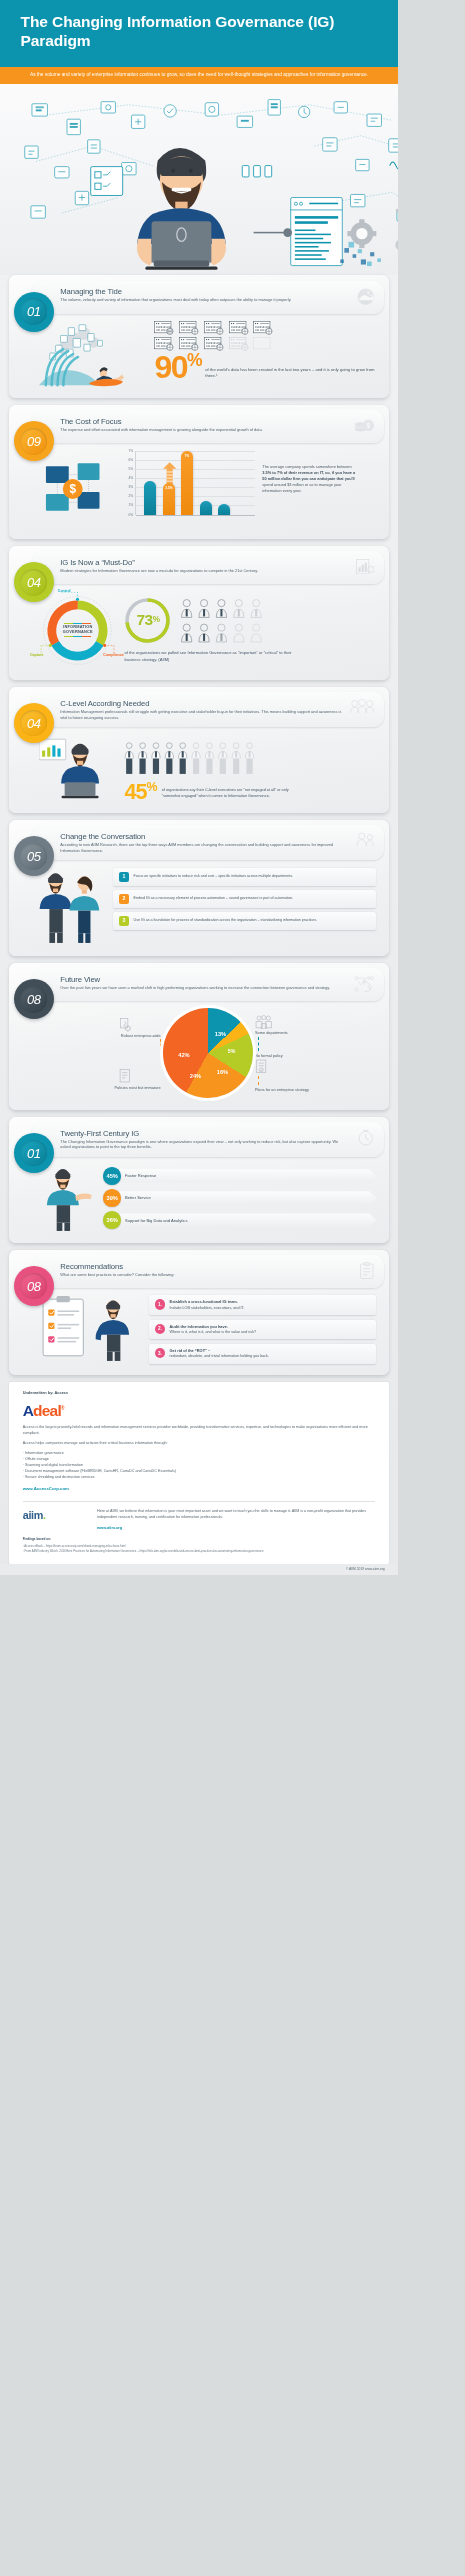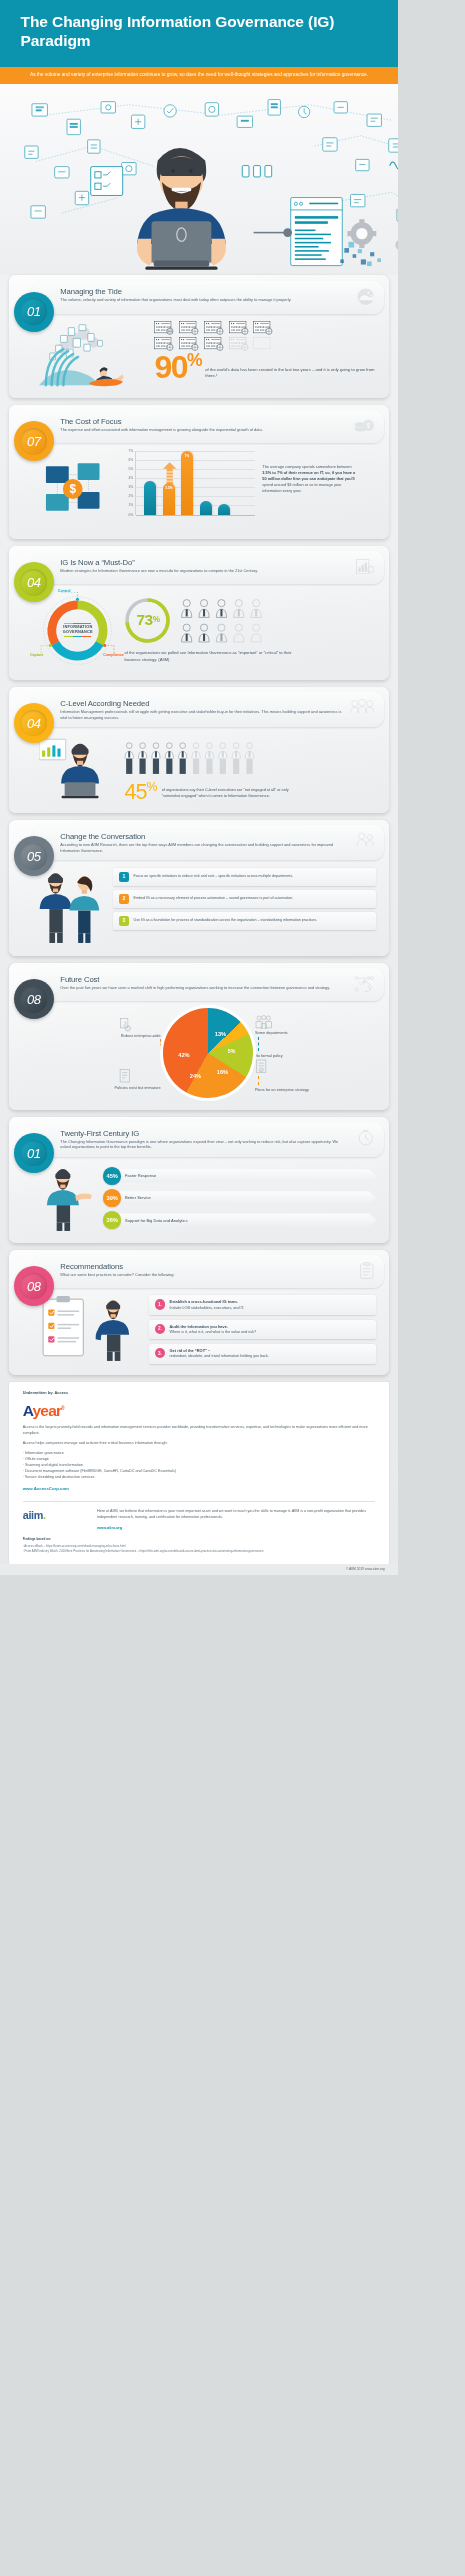--- a/index.html
+++ b/index.html
@@ -79,21 +79,21 @@
   .igcenter { position:absolute; inset:17.5px; display:flex; flex-direction:column; align-items:center; justify-content:center; text-align:center; }
   .igcenter .t { font-size:3.9px; font-weight:bold; letter-spacing:0.2px; color:#3d4f5c; line-height:1.25; }
   .minibar { display:flex; width:27px; height:1.5px; margin:1px 0; }
   .s3right { flex:1; }
   .pct73 { position:relative; width:47px; height:47px; }
   .pct73 .v { position:absolute; inset:0; display:flex; align-items:center; justify-content:center; font-size:15.5px; font-weight:bold; color:#a5c32b; letter-spacing:-0.5px; }
   .pct73 .v sup { font-size:8.2px; vertical-align:super; line-height:0; }
 
   
   .s4row { display:flex; gap:8.2px; align-items:flex-end; }
-  .pct45 { font-size:21.6px; font-weight:normal; color:#fbb316; letter-spacing:-1px; line-height:.9; }
+  .pct45 { font-size:21.6px; font-weight:bold; color:#fbb316; letter-spacing:-1px; line-height:.9; }
   .pct45 sup { font-size:12.4px; vertical-align:super; line-height:0; }
 
   
   .s5row { display:flex; gap:7.2px; }
   .s5items { flex:1; display:flex; flex-direction:column; gap:3.6px; }
   .s5item {
     display:flex; align-items:center; gap:4.6px;
     background:linear-gradient(180deg,#fcfcfd,#eef0f1);
     border-radius:2.6px; padding:4.1px 5.2px;
     box-shadow:0 0.5px 1.5px rgba(90,100,110,.2);
@@ -508,21 +508,21 @@
         </div>
       </div>
     </div>
   </div>
 
   <div class="sect">
     <div class="card">
       <div class="band">
         <div class="numwrap">
           <div class="ring outer" style="background:#f7a41d"></div>
-          <div class="ring inner" style="background:linear-gradient(145deg,#fdb833,#ef8f0c)">07</div>
+          <div class="ring inner" style="background:linear-gradient(145deg,#fdb833,#ef8f0c)">09</div>
         </div>
         <h2>The Cost of Focus</h2>
         <p>The expense and effort associated with information management is growing alongside the exponential growth of data.</p>
         <span class="hdricon">
           <svg width="20.6" height="15.5" viewBox="0 0 40 30">
               <ellipse cx="13" cy="22" rx="12" ry="4" fill="#aeb6bc"></ellipse>
               <ellipse cx="13" cy="17" rx="12" ry="4" fill="#c2c8cd"></ellipse>
               <ellipse cx="13" cy="12" rx="12" ry="4" fill="#aeb6bc"></ellipse>
               <circle cx="28" cy="14" r="11" fill="#b6bdc3"></circle>
               <text x="28" y="19" font-size="13" fill="#fff" text-anchor="middle" font-family="sans-serif" font-weight="bold">$</text>
@@ -926,21 +926,21 @@
     </div>
   </div>
 
   <div class="sect">
     <div class="card">
       <div class="band">
         <div class="numwrap">
           <div class="ring outer" style="background:#414e57"></div>
           <div class="ring inner" style="background:linear-gradient(145deg,#55636d,#323d45)">08</div>
         </div>
-        <h2>Future Cost</h2>
+        <h2>Future View</h2>
         <p>Over the past five years we have seen a marked shift in high performing organizations working to increase the connection between governance and strategy.</p>
         <span class="hdricon">
           <svg width="20.6" height="17.5" viewBox="0 0 40 34">
               <g fill="none" stroke="#9aa3ab" stroke-width="1.4">
                 <circle cx="5" cy="6" r="3"></circle>
                 <circle cx="35" cy="6" r="3"></circle>
                 <circle cx="5" cy="28" r="3"></circle>
                 <path d="M9 6 h22"></path>
                 <path d="M26 2 l5 4 l-5 4"></path>
                 <path d="M12 20 q10 -14 20 0"></path>
@@ -1167,21 +1167,21 @@
             </div>
           </div>
         </div>
       </div>
     </div>
   </div>
 
   <div class="footwrap">
     <div class="underw">Underwritten by: Access</div>
     <div class="alogo">
-      <span class="a">A</span><span class="rest">year</span><sup>®</sup>
+      <span class="a">A</span><span class="rest">deal</span><sup>®</sup>
     </div>
     <p class="fp">Access is the largest privately-held records and information management services provider worldwide, providing transformative services, expertise, and technologies to make organizations more efficient and more compliant.</p>
     <p class="fp">Access helps companies manage and activate their critical business information through:</p>
     <div class="fli">· Information governance</div>
     <div class="fli">· Offsite storage</div>
     <div class="fli">· Scanning and digital transformation</div>
     <div class="fli">· Document management software (FileBRIDGE, CartaHR, CartaDC and CartaDC Essentials)</div>
     <div class="fli">· Secure shredding and destruction services</div>
     <div class="flink">www.AccessCorp.com</div>
 

